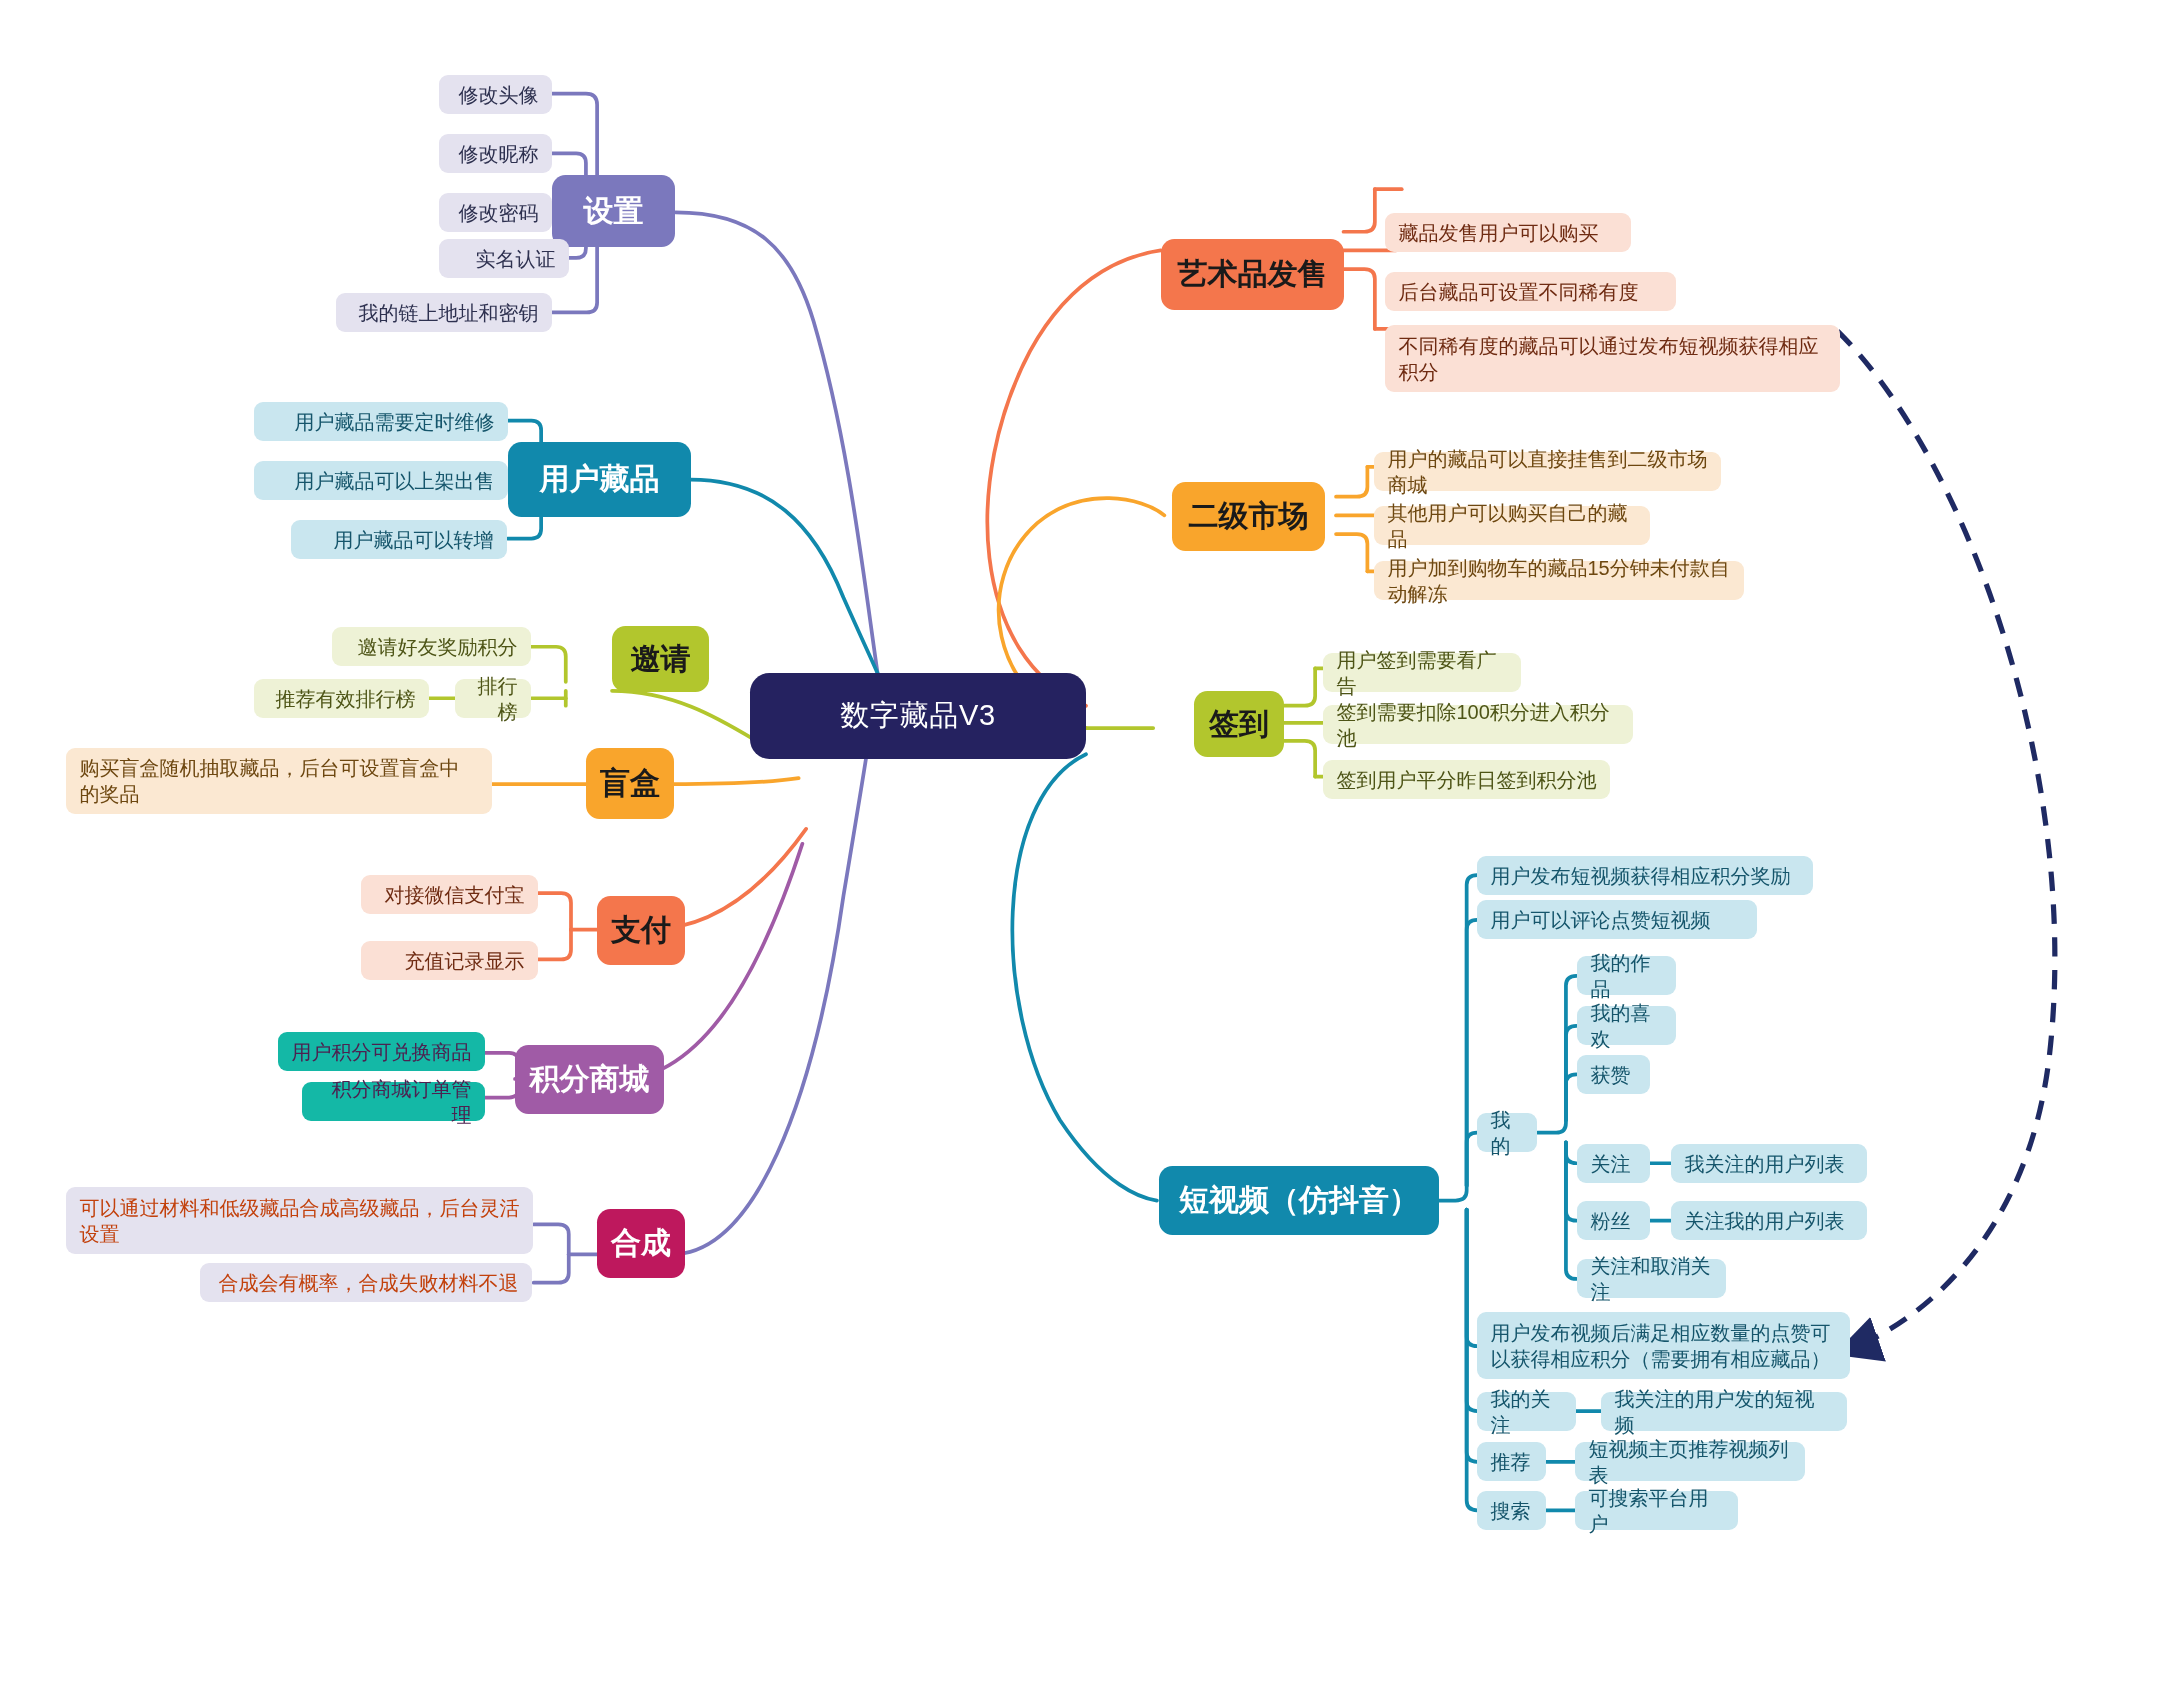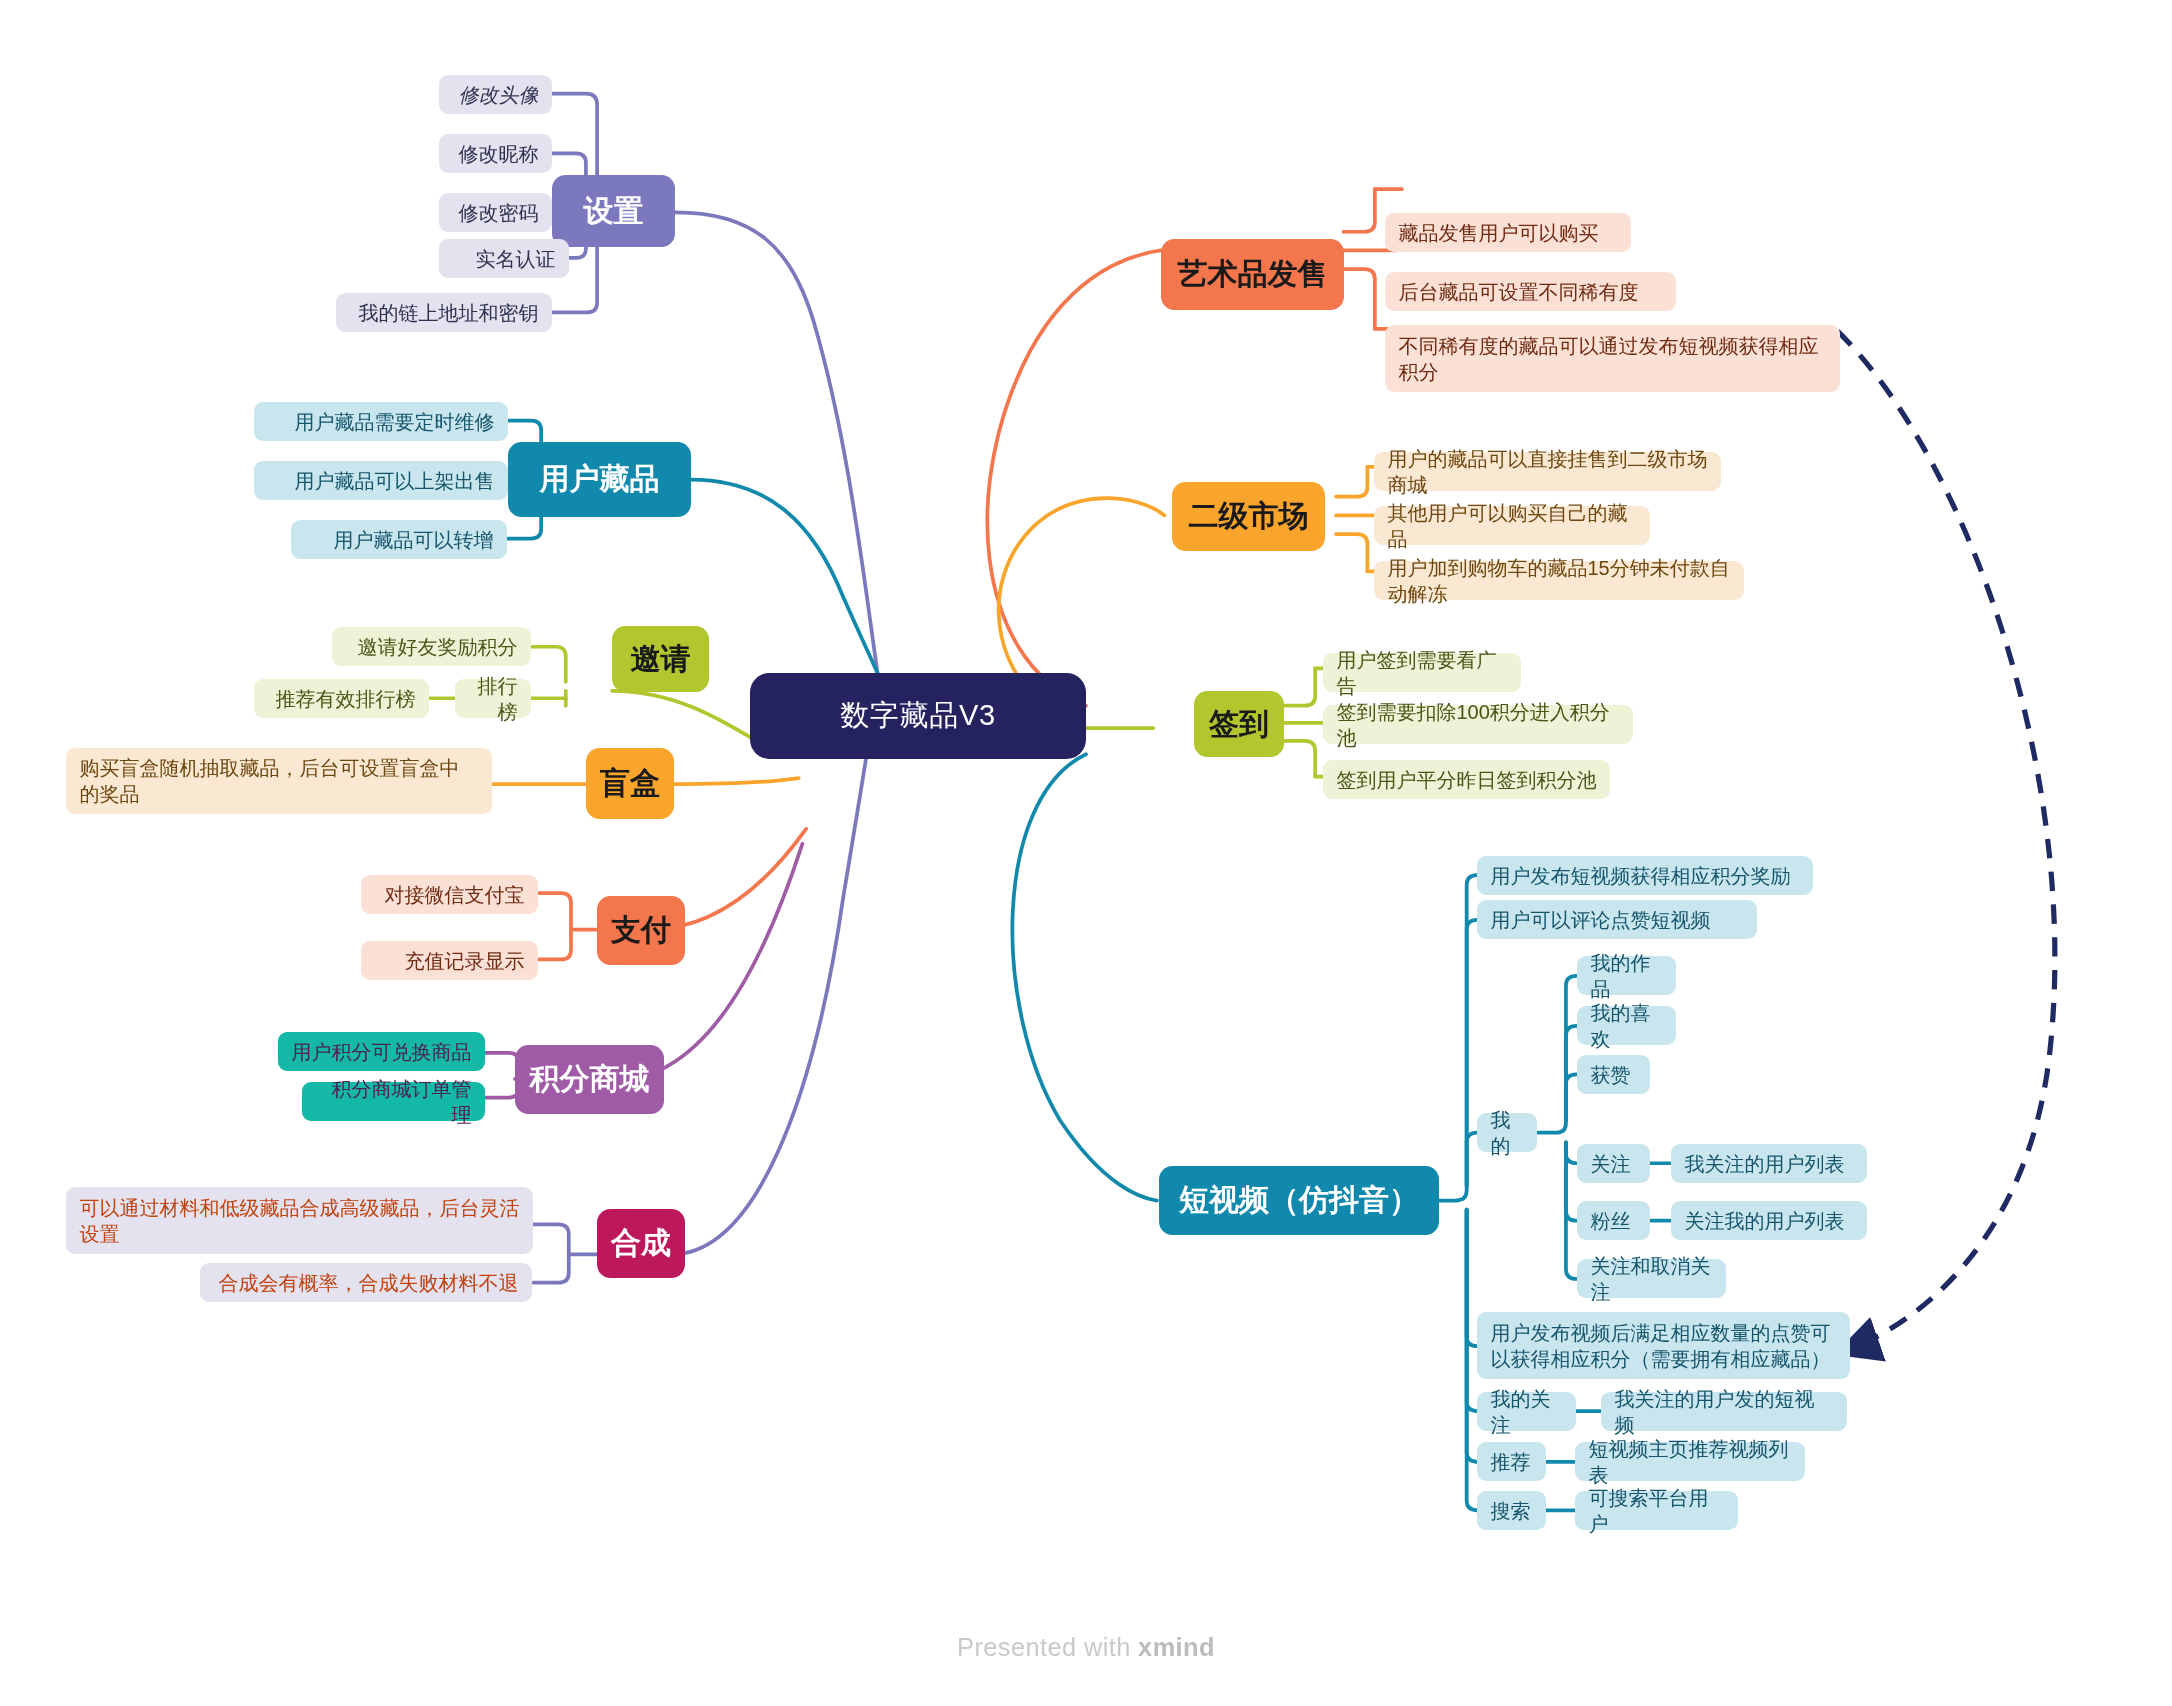--- a/index.html
+++ b/index.html
@@ -140,21 +140,21 @@
     <path d="M2462,443 C2640,620 2790,1050 2745,1420 C2715,1660 2570,1775 2470,1810" fill="none" stroke="#1f2a63" stroke-width="7" stroke-dasharray="26 18" marker-end="url(#arrowhead)"></path>
   </svg>
 
   <div class="node root" style="left:750px;top:673px;width:336px;height:86px;">
     <span>数字藏品V3</span>
   </div>
 
   <div class="node main c-purple" style="left:552px;top:175px;width:123px;height:72px;">
     <span>设置</span>
   </div>
-  <div class="node leaf c-purple-lt r" style="left:439px;top:75px;width:113px;height:39px;font-style:italic;">
+  <div class="node leaf c-purple-lt r" style="left:439px;top:75px;width:113px;height:39px;">
     <span>修改头像</span>
   </div>
   <div class="node leaf c-purple-lt r" style="left:439px;top:134px;width:113px;height:39px;">
     <span>修改昵称</span>
   </div>
   <div class="node leaf c-purple-lt r" style="left:439px;top:193px;width:113px;height:39px;">
     <span>修改密码</span>
   </div>
   <div class="node leaf c-purple-lt r" style="left:439px;top:239px;width:130px;height:39px;padding-left:14px;">
     <span>实名认证</span>
@@ -322,18 +322,15 @@
     <span>短视频主页推荐视频列表</span>
   </div>
 
   <div class="node leaf c-cyan-lt l" style="left:1477px;top:1491px;width:69px;height:39px;">
     <span>搜索</span>
   </div>
   <div class="node leaf c-cyan-lt l" style="left:1575px;top:1491px;width:163px;height:39px;">
     <span>可搜索平台用户</span>
   </div>
 
-  <div id="footer">
-    <span>Presented with </span><b>xmind</b>
-  </div>
 
 </div>
 
 
 </body></html>

